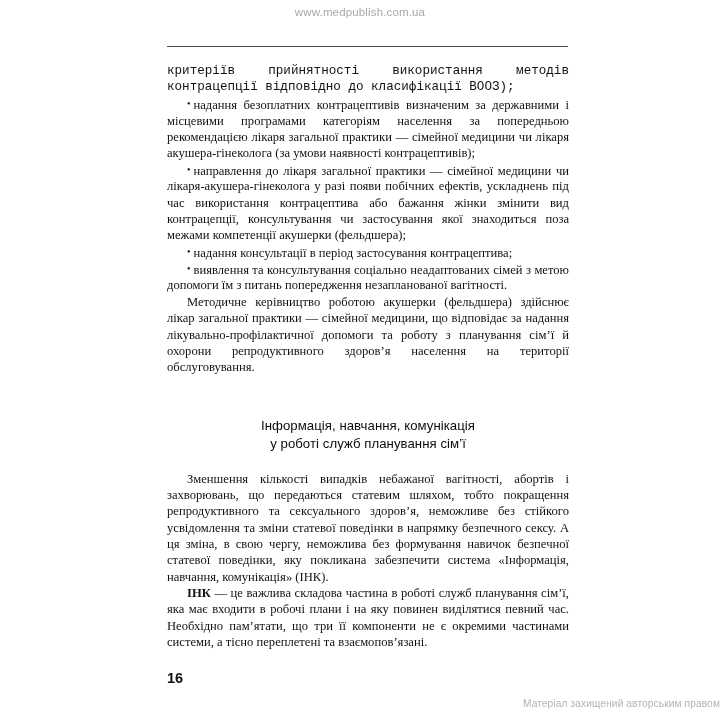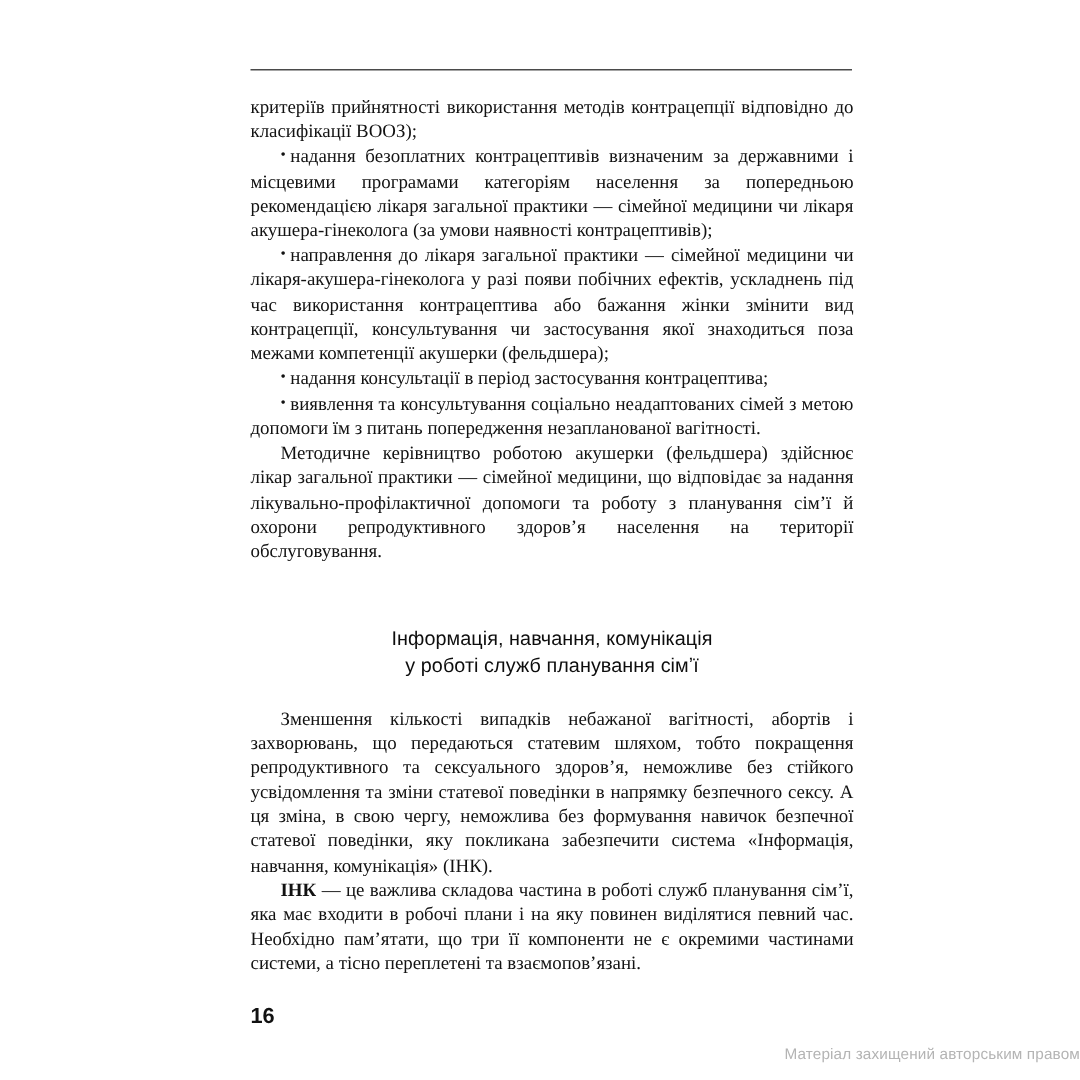--- a/index.html
+++ b/index.html
@@ -75,20 +75,21 @@
   }
 
   .para {
     margin: 0;
     text-indent: 20px;
     text-align: justify;
     hyphens: manual;
   }
   .para.no-indent {
     text-indent: 0;
+    font-family: Liberation Mono, monospace;
   }
 
   
   .bullet {
     margin: 0;
     text-indent: 20px;
     text-align: justify;
   }
   .bullet .dot {
     font-size: 10px;
@@ -139,20 +140,21 @@
     letter-spacing: 0.1px;
     color: #b4b4b4;
     white-space: nowrap;
   }
 </style>
 </head>
 <body>
 
 <div class="page">
 
+  <div class="site-watermark">www.medpublish.com.ua</div>
 
   <div class="running-head">
     <div class="running-head-rule"></div>
   </div>
 
   <div class="column">
 
     <p class="para no-indent">критеріїв прийнятності використання методів контрацепції відповідно до класифікації ВООЗ);</p>
 
     <p class="bullet"><span class="dot">•</span><span>надання безоплатних контрацептивів визначеним за державними і місцевими програмами категоріям населення за попередньою рекомендацією лікаря загальної практики — сімейної медицини чи лікаря акушера-гінеколога (за умови наявності контрацептивів);</span></p>

